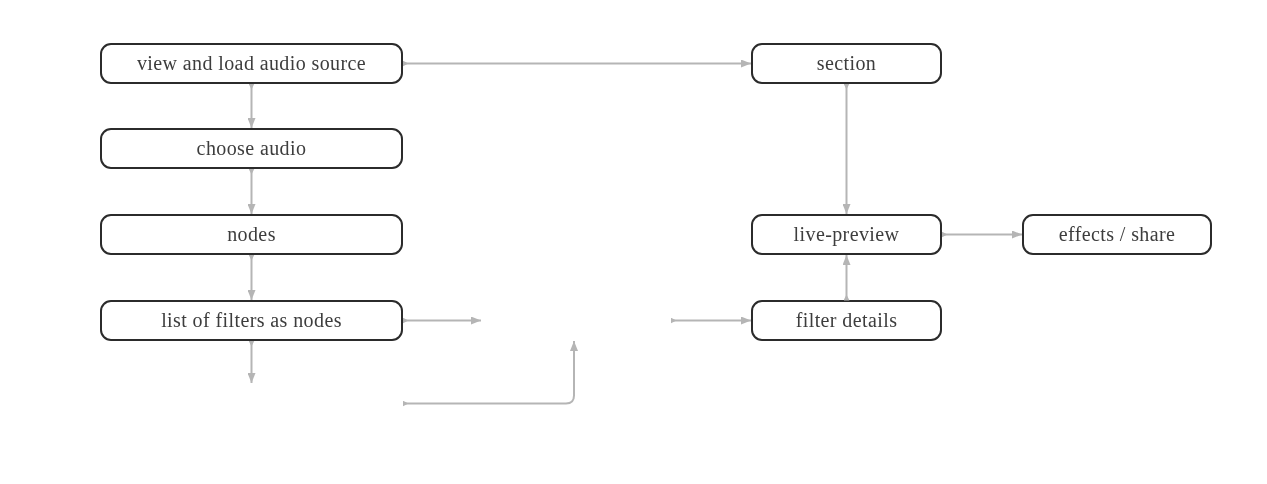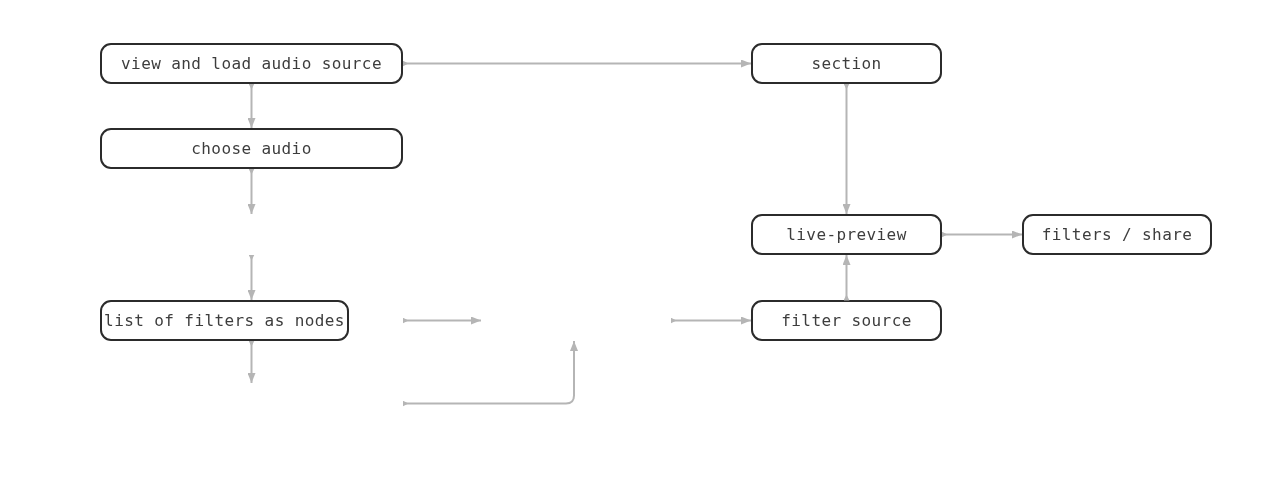--- a/index.html
+++ b/index.html
@@ -22,24 +22,25 @@
   }
   .node{
     position:absolute;
     box-sizing:border-box;
     display:flex;align-items:center;justify-content:center;
     background:var(--node-fill);
     border:2.5px solid var(--node-border);
     border-radius:11px;
   }
   .node-label{
-    font-size:16px;
+    font-size:20px;
     letter-spacing:0.4px;
     color:var(--text);
     white-space:nowrap;
+    font-family:Liberation Serif, serif;
   }
   .edges-layer{
     position:absolute;left:0;top:0;
     pointer-events:none;
   }
   .edge{
     fill:none;
     stroke:var(--edge);
     stroke-width:2;
   }
@@ -51,41 +52,44 @@
 <div class="canvas">
 
   <div class="node" style="left:100px;top:43px;width:303px;height:41px">
     <span class="node-label">view and load audio source</span>
   </div>
 
   <div class="node" style="left:100px;top:128px;width:303px;height:41px">
     <span class="node-label">choose audio</span>
   </div>
 
+  <div class="node" style="left:100px;top:214px;width:303px;height:41px">
+    <span class="node-label">nodes</span>
+  </div>
 
-  <div class="node" style="left:100px;top:300px;width:249px;height:41px">
+  <div class="node" style="left:100px;top:300px;width:303px;height:41px">
     <span class="node-label">list of filters as nodes</span>
   </div>
 
 
 
   <div class="node" style="left:751px;top:214px;width:191px;height:41px">
     <span class="node-label">live-preview</span>
   </div>
 
   <div class="node" style="left:751px;top:43px;width:191px;height:41px">
     <span class="node-label">section</span>
   </div>
 
   <div class="node" style="left:751px;top:300px;width:191px;height:41px">
-    <span class="node-label">filter source</span>
+    <span class="node-label">filter details</span>
   </div>
 
   <div class="node" style="left:1022px;top:214px;width:190px;height:41px">
-    <span class="node-label">filters / share</span>
+    <span class="node-label">effects / share</span>
   </div>
 
   <svg class="edges-layer" width="1267" height="484" viewBox="0 0 1267 484">
     <defs>
       <marker id="ah" viewBox="0 0 10 8" refX="10" refY="4" markerWidth="10" markerHeight="8" markerUnits="userSpaceOnUse" orient="auto">
         <path class="arrow-head" d="M0,0 L10,4 L0,8 Z"></path>
       </marker>
       <marker id="st" viewBox="0 0 6 6" refX="0.5" refY="3" markerWidth="6" markerHeight="6" markerUnits="userSpaceOnUse" orient="auto">
         <path class="arrow-head" d="M0,0 L6,3 L0,6 Z"></path>
       </marker>

